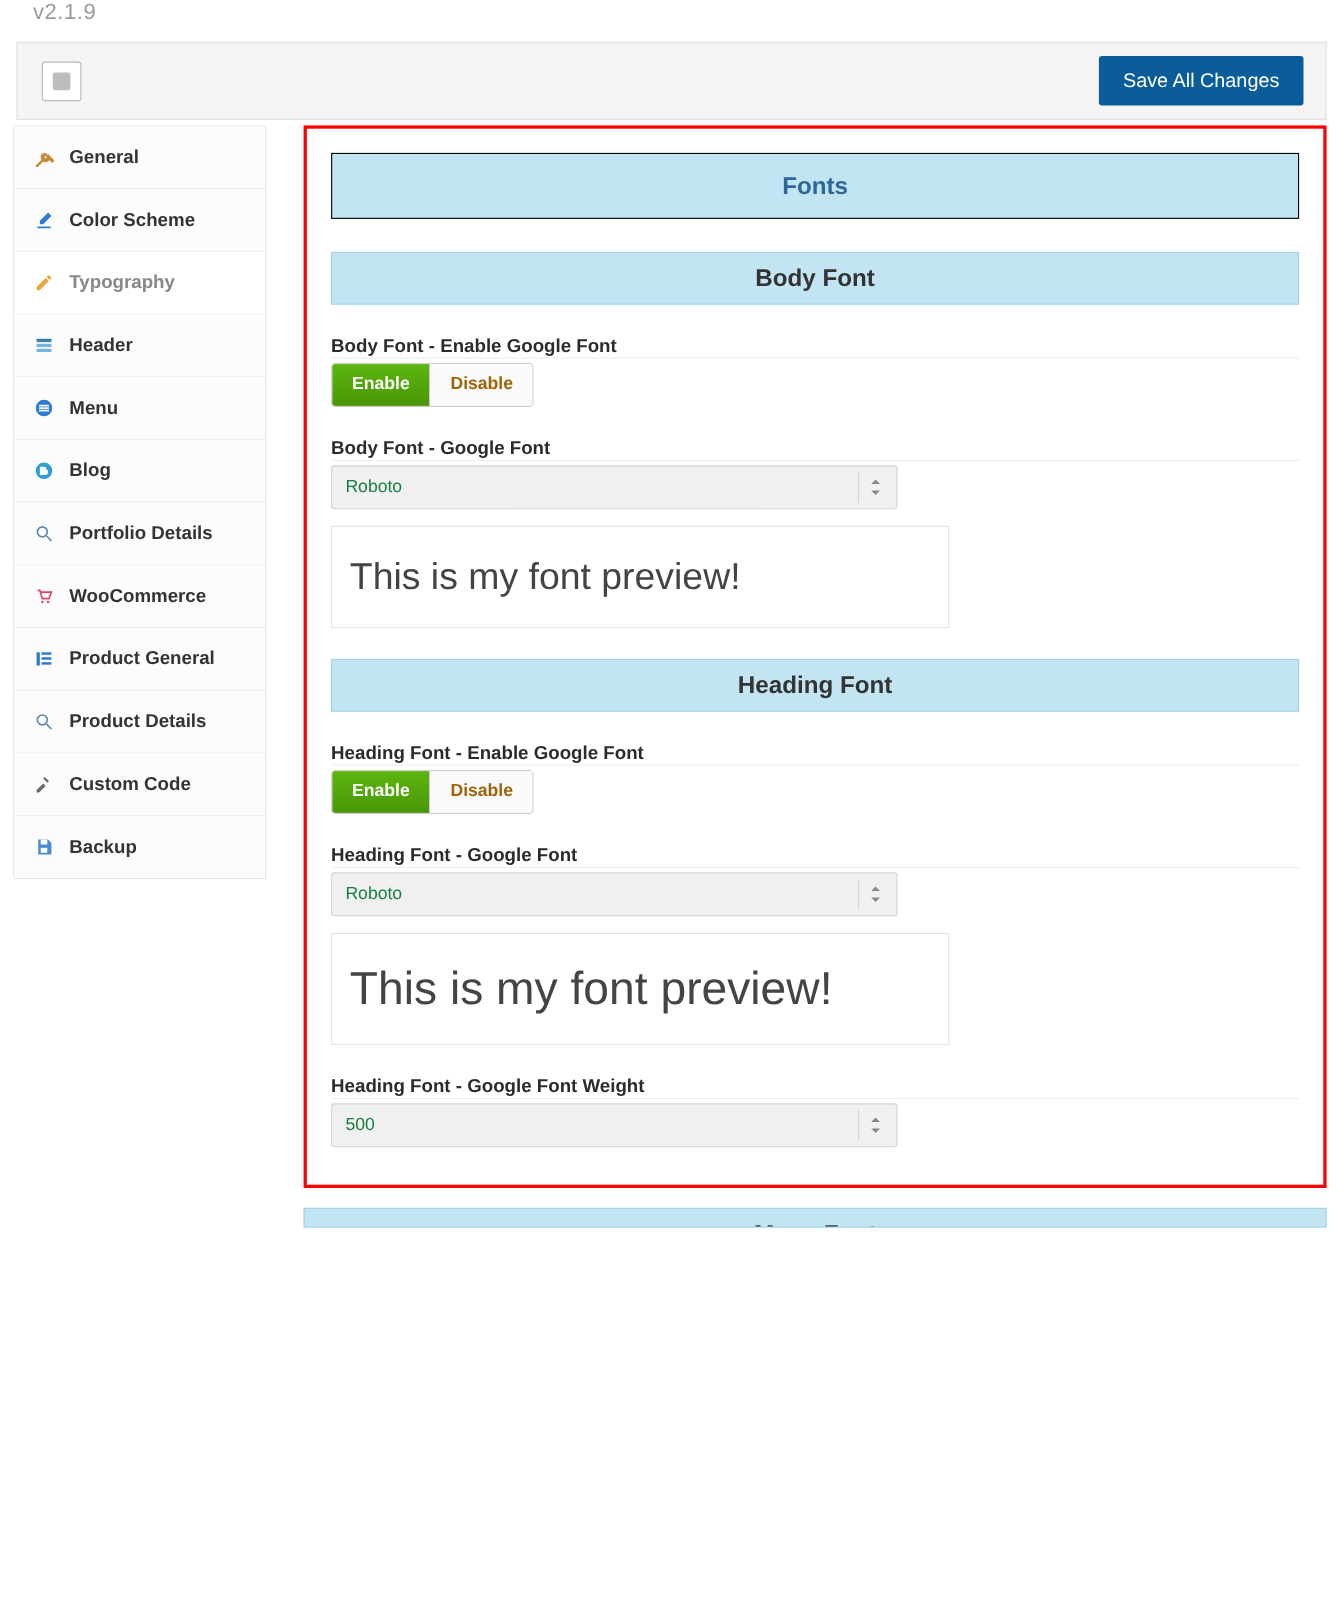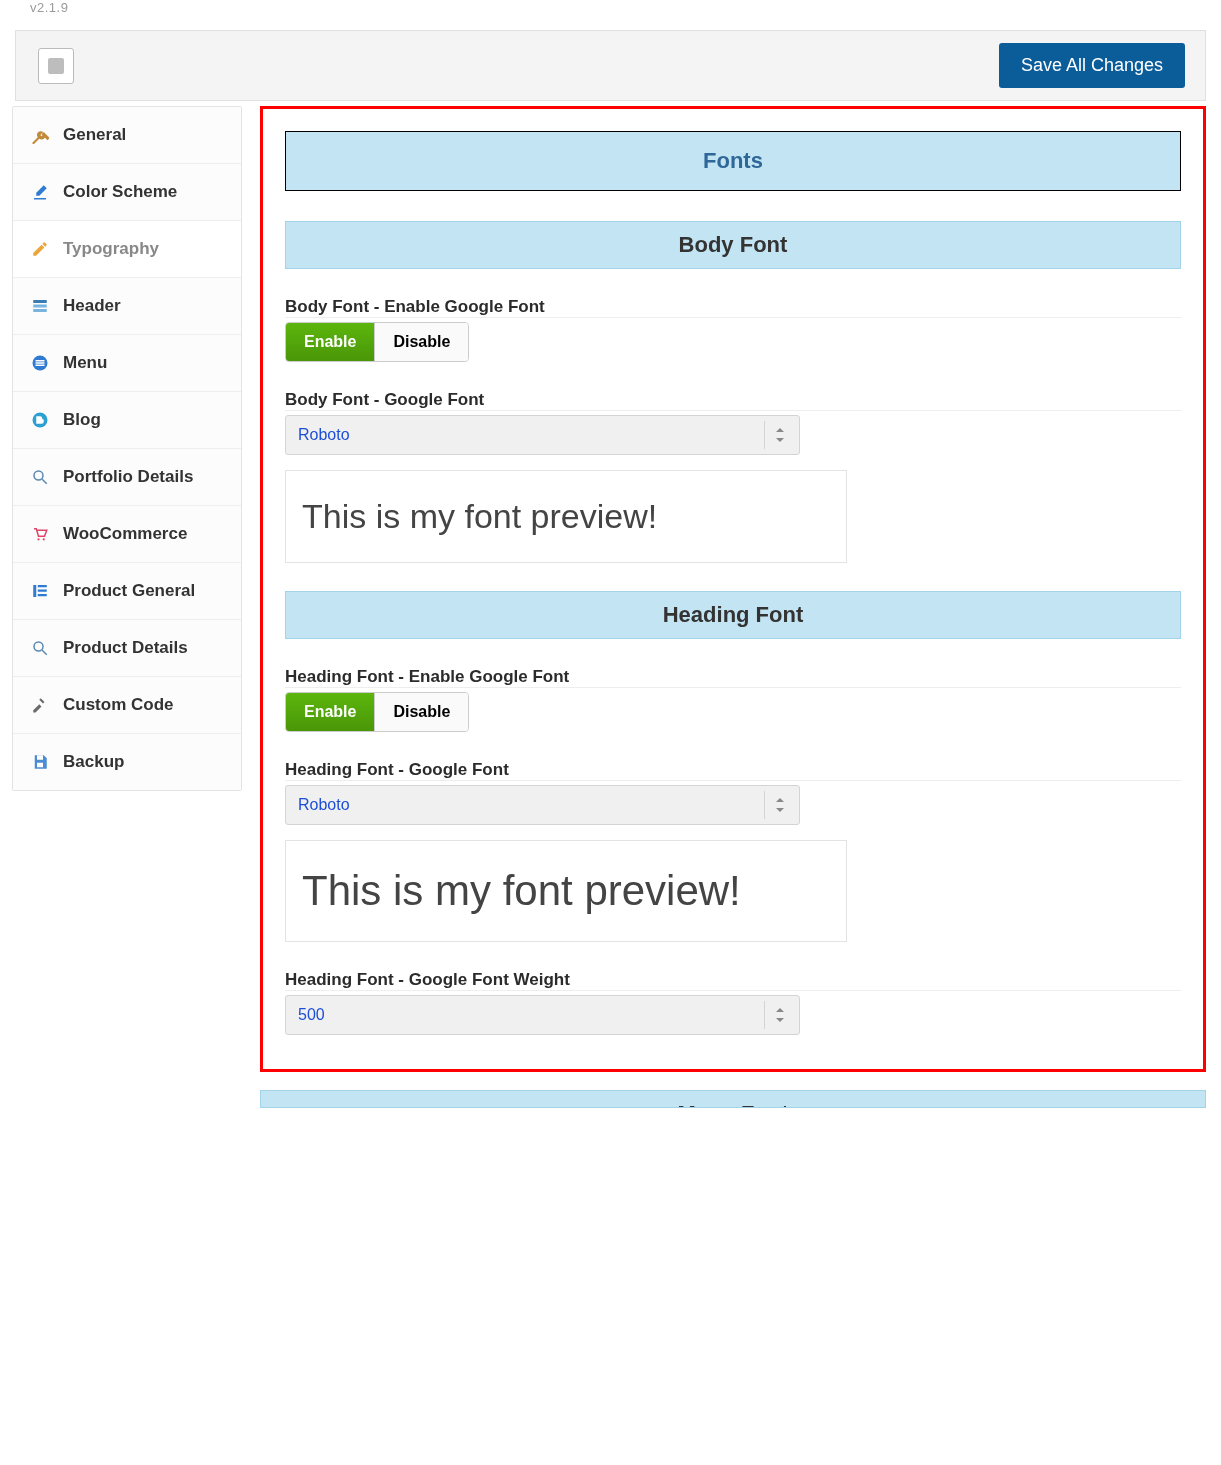--- a/index.html
+++ b/index.html
@@ -1,49 +1,49 @@
 <!DOCTYPE html>
 <html><head>
 <meta charset="utf-8">
 <style>
 * { box-sizing: border-box; margin: 0; padding: 0; }
 body { font-family: -apple-system, "Segoe UI", Helvetica, Arial, sans-serif; background: #fff; color: #333; font-size: 14px; }
 
 .page { width: 1221px; margin: 0; }
 
-.version-bar { background: #fff; padding: 0 30px 15px 30px; font-size: 13px; color: #9b9b9b; font-weight: 500; letter-spacing: .5px; }
+.version-bar { background: #fff; padding: 0 30px 15px 30px; font-size: 20px; color: #9b9b9b; font-weight: 500; letter-spacing: .5px; }
 
 .topbar { background: #f4f4f4; padding: 12px 20px 12px 22px; border: 1px solid #e0e0e0; display: flex; align-items: center; justify-content: space-between; margin: 0 15px 5px 15px; }
 .topbar .square { width: 36px; height: 36px; border: 1px solid #bbb; background: #fff; border-radius: 3px; display:flex; align-items:center; justify-content:center; }
 .topbar .square .inner { width: 16px; height: 16px; background: #bdbdbd; border-radius:2px; }
 .save-btn { background: #0b5d9a; color: #fff; border: none; padding: 12px 22px; font-size: 18px; font-weight: 500; border-radius: 3px; cursor: pointer; }
 
-.layout { display: flex; align-items: flex-start; padding: 0 15px 30px 12px; gap: 18px; }
+.layout { display: flex; align-items: flex-start; padding: 0 15px 30px 12px; gap: 34px; }
 
 .sidebar { width: 230px; background: #fff; border: 1px solid #e3e3e3; border-radius: 2px; flex-shrink: 0; }
 .side-item { padding: 18px 18px; display: flex; align-items: center; gap: 14px; font-size: 17px; font-weight: 600; color: #333; cursor: pointer; background: #fcfcfc; border-bottom: 1px solid #eee; }
 .side-item:last-child { border-bottom: none; }
 .side-item.active { background: #fff; color: #888; }
 .sidebar .side-icon { width: 18px; height: 18px; display:inline-flex; align-items:center; justify-content:center; }
 .sidebar svg { width: 18px; height: 18px; }
 
 .content { flex: 1; border: 3px solid #ff0000; padding: 22px 22px; background: #fff; }
 
 .panel-title { background: #c2e4f3; border: 1px solid #000000; color: #2f6898; text-align: center; padding: 16px 10px; font-size: 22px; font-weight: 700; margin-bottom: 30px; }
 .sub-title { background: #c2e4f3; border: 1px solid #a3d3e9; color: #333; text-align: center; padding: 10px 8px; font-size: 22px; font-weight: 600; margin-bottom: 28px; }
 
 .field { margin-bottom: 28px; }
 .field-label { font-size: 17px; font-weight: 700; color: #2b2b2b; margin-bottom: 4px; border-bottom: 1px solid #eee; }
 
 .toggle { display: inline-flex; border: 1px solid #ccc; border-radius: 4px; overflow: hidden; }
-.tgl-btn { padding: 10px 18px; font-size: 16px; font-weight: 600; border: none; background: #fff; color: #000000; cursor: pointer; }
+.tgl-btn { padding: 10px 18px; font-size: 16px; font-weight: 600; border: none; background: #fff; color: #a16207; cursor: pointer; }
 .tgl-btn.enable { background: linear-gradient(#5cb60d,#4a9608); color: #fff; border-right: 1px solid #ccc; }
 .tgl-btn.disable { background: #fafafa; }
 
-.select { position: relative; width: 515px; border: 1px solid #d4d4d4; background: #f0f0f0; border-radius: 3px; padding: 10px 40px 10px 12px; color: #1d4ed8; font-size: 16px; cursor: pointer; }
+.select { position: relative; width: 515px; border: 1px solid #d4d4d4; background: #f0f0f0; border-radius: 3px; padding: 10px 40px 10px 12px; color: #15803d; font-size: 16px; cursor: pointer; }
 .select .chev { position: absolute; right: 5px; top: 5px; bottom: 5px; width: 30px; border-left: 1px solid #d4d4d4; display: flex; flex-direction: row; align-items: center; justify-content: center; color: #888; font-size: 10px; }
 .select .chev svg { width:10px; height:14px; }
 
 .preview { margin-top: 15px; width: 562px; border: 1px solid #e3e3e3; padding: 26px 16px; font-size: 34px; color: #444; font-weight: 400; }
 </style>
 </head>
 <body>
 
 <div class="page">
 

